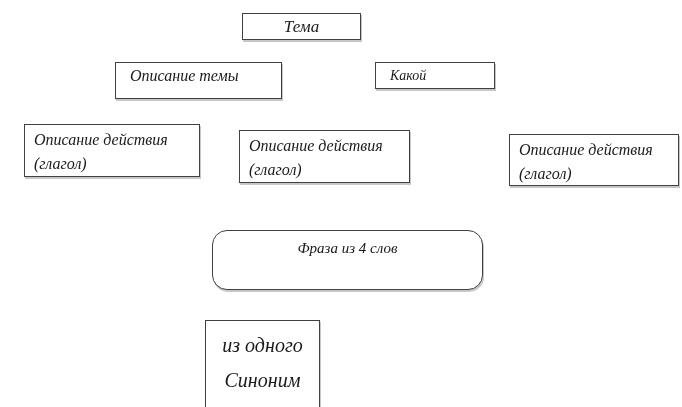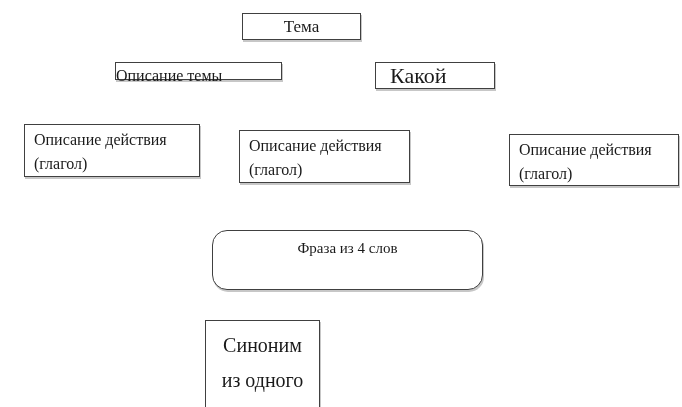--- a/index.html
+++ b/index.html
@@ -20,35 +20,35 @@
     position: absolute;
     box-sizing: border-box;
     background: #ffffff;
     border: 1px solid var(--border, #404040);
     box-shadow: 1px 2px 0 rgba(130,130,130,0.45);
     font-size: 16px;
     line-height: 24px;
     white-space: nowrap;
   }
   .dbox.center { text-align: center; }
-  .dbox .bline { display: block; }
+  .dbox .bline { display: block; font-style: italic; }
 
   
   .box-tema {
     left: 242px; top: 13px; width: 119px; height: 27px;
     font-size: 17px; line-height: 25px;
   }
   
   .box-opisanie-temy {
-    left: 115px; top: 62px; width: 167px; height: 18px;
-    line-height: 25px;
+    left: 115px; top: 62px; width: 167px; height: 37px;
+    padding-left: 14px; line-height: 25px;
   }
   .box-kakoy {
     left: 375px; top: 62px; width: 120px; height: 27px;
-    padding-left: 14px; font-size: 22px; line-height: 25px;
+    padding-left: 14px; font-size: 14px; line-height: 25px;
   }
   
   .box-action-1 {
     left: 24px; top: 124px; width: 176px; height: 53px;
     padding: 3px 0 0 9px;
   }
   .box-action-2 {
     left: 239px; top: 130px; width: 171px; height: 53px;
     padding: 3px 0 0 9px;
   }
@@ -97,17 +97,17 @@
   <div class="dbox box-action-3">
     <span class="bline">Описание действия</span>
     <span class="bline">(глагол)</span>
   </div>
 
   <div class="dbox center box-phrase">
     <span class="bline">Фраза из 4 слов</span>
   </div>
 
   <div class="dbox center box-synonym">
+    <span class="bline">из одного</span>
     <span class="bline">Синоним</span>
-    <span class="bline">из одного</span>
   </div>
 
 </div>
 
 </body></html>

